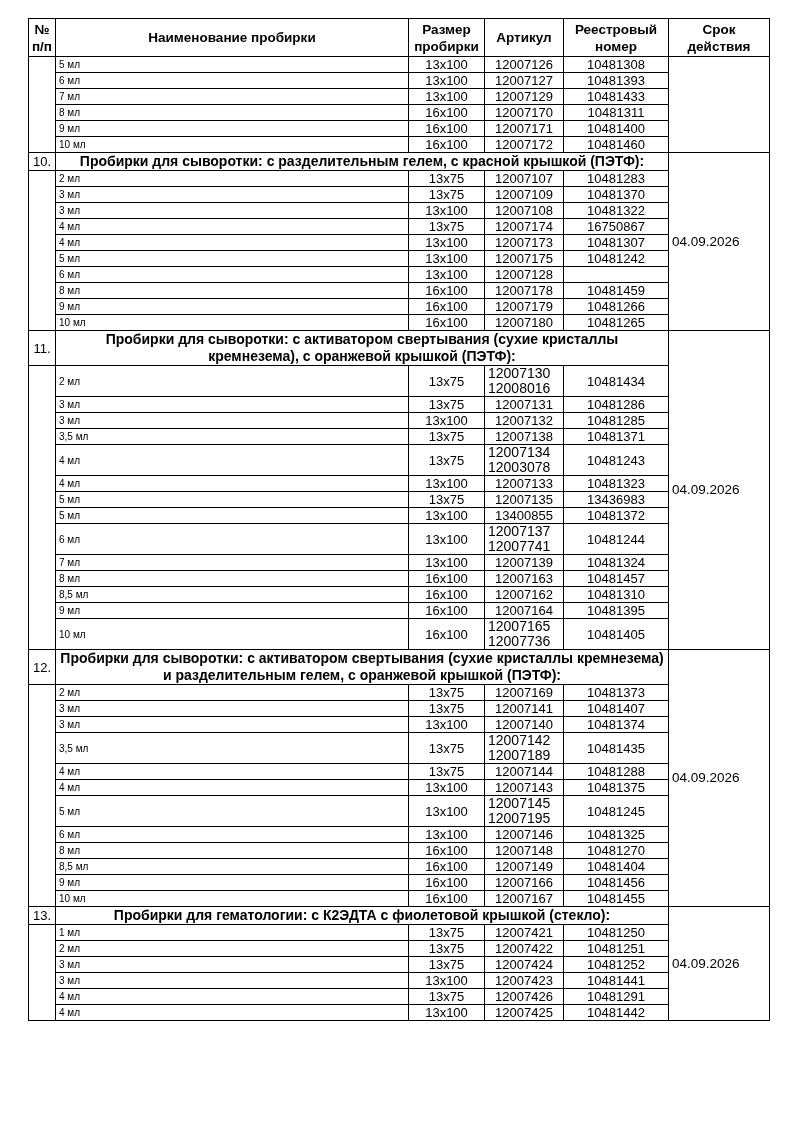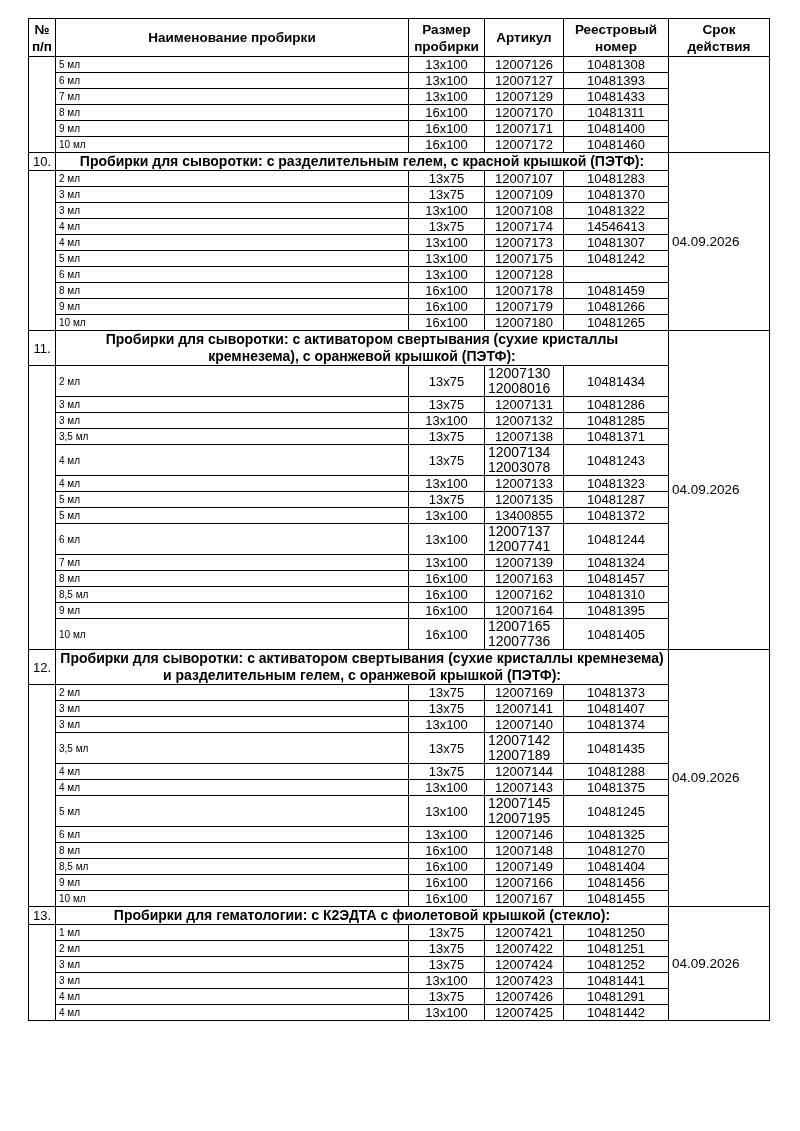--- a/index.html
+++ b/index.html
@@ -161,21 +161,21 @@
         <tr class="data-row">
           <td class="cell-name">3 мл</td>
           <td class="cell-center">13x100</td>
           <td class="cell-center cell-article">12007108</td>
           <td class="cell-center">10481322</td>
         </tr>
         <tr class="data-row">
           <td class="cell-name">4 мл</td>
           <td class="cell-center">13x75</td>
           <td class="cell-center cell-article">12007174</td>
-          <td class="cell-center">14546413</td>
+          <td class="cell-center">16750867</td>
         </tr>
         <tr class="data-row">
           <td class="cell-name">4 мл</td>
           <td class="cell-center">13x100</td>
           <td class="cell-center cell-article">12007173</td>
           <td class="cell-center">10481307</td>
         </tr>
         <tr class="data-row">
           <td class="cell-name">5 мл</td>
           <td class="cell-center">13x100</td>
@@ -251,21 +251,21 @@
         <tr class="data-row">
           <td class="cell-name">4 мл</td>
           <td class="cell-center">13x100</td>
           <td class="cell-center cell-article">12007133</td>
           <td class="cell-center">10481323</td>
         </tr>
         <tr class="data-row">
           <td class="cell-name">5 мл</td>
           <td class="cell-center">13x75</td>
           <td class="cell-center cell-article">12007135</td>
-          <td class="cell-center">10481287</td>
+          <td class="cell-center">13436983</td>
         </tr>
         <tr class="data-row">
           <td class="cell-name">5 мл</td>
           <td class="cell-center">13x100</td>
           <td class="cell-center cell-article">13400855</td>
           <td class="cell-center">10481372</td>
         </tr>
         <tr class="data-row">
           <td class="cell-name">6 мл</td>
           <td class="cell-center">13x100</td>

